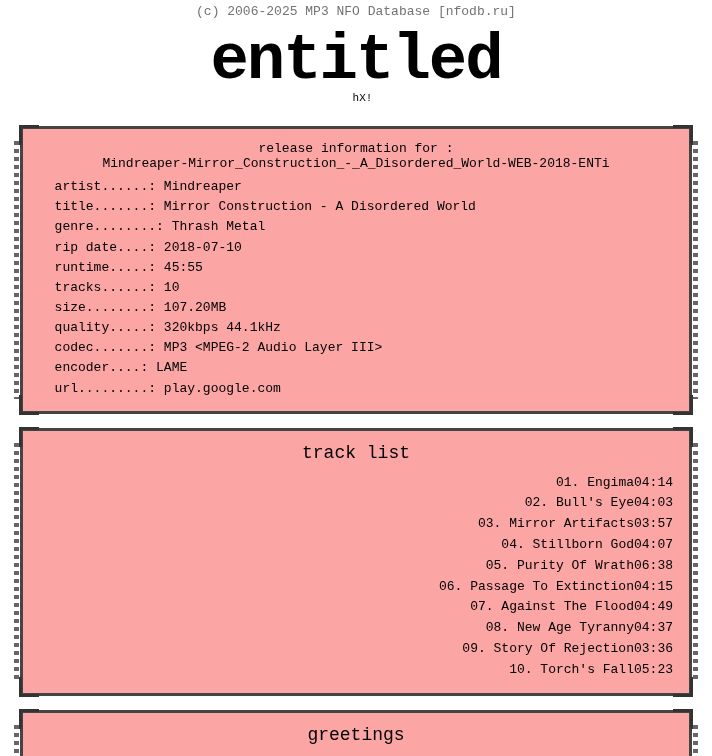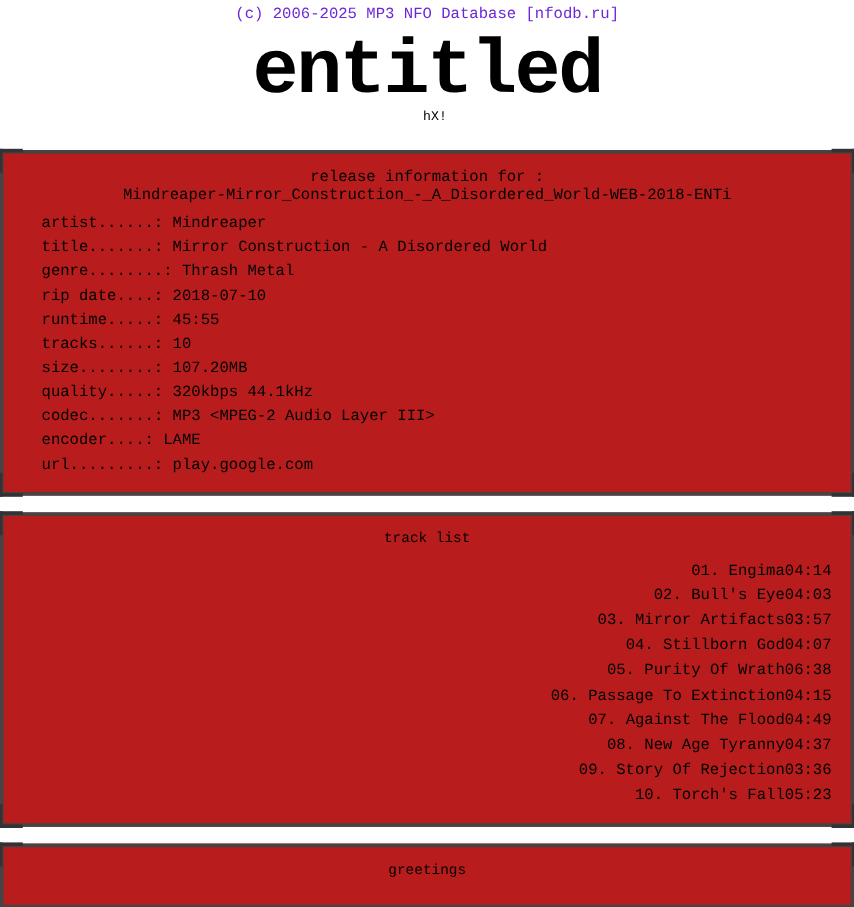--- a/index.html
+++ b/index.html
@@ -7,29 +7,29 @@
       background: #ffffff;
       font-family: 'Courier New', Courier, monospace;
       font-size: 13px;
       color: #000000;
       width: 712px;
       min-height: 756px;
     }
 
     #header-copyright {
       text-align: center;
-      color: #6d28d9;
+      color: #737373;
       font-size: 13px;
       padding: 4px 0 2px 0;
     }
 
     .section-title {
       text-align: center;
       margin-bottom: 10px;
-      font-size: 12px;
+      font-size: 18px;
     }
 
     .tracklist-item {
       display: flex;
       justify-content: flex-end;
       font-size: 13px;
       line-height: 1.6;
     }
 
     .top-section {
@@ -68,25 +68,25 @@
     }
 
     pre.info {
       font-family: 'Courier New', Courier, monospace;
       font-size: 13px;
       line-height: 1.55;
       white-space: pre;
     }
 
     .outer-frame {
-      margin: 6px 0;
+      margin: 6px 20px;
       border: 3px solid #444;
       padding: 12px 16px;
       position: relative;
-      background: #b91c1c;
+      background: #fca5a5;
     }
 
     
     .outer-frame::before {
       content: '';
       position: absolute;
       left: -9px; top: 12px; bottom: 12px;
       width: 5px;
       background: repeating-linear-gradient(
         to bottom,

